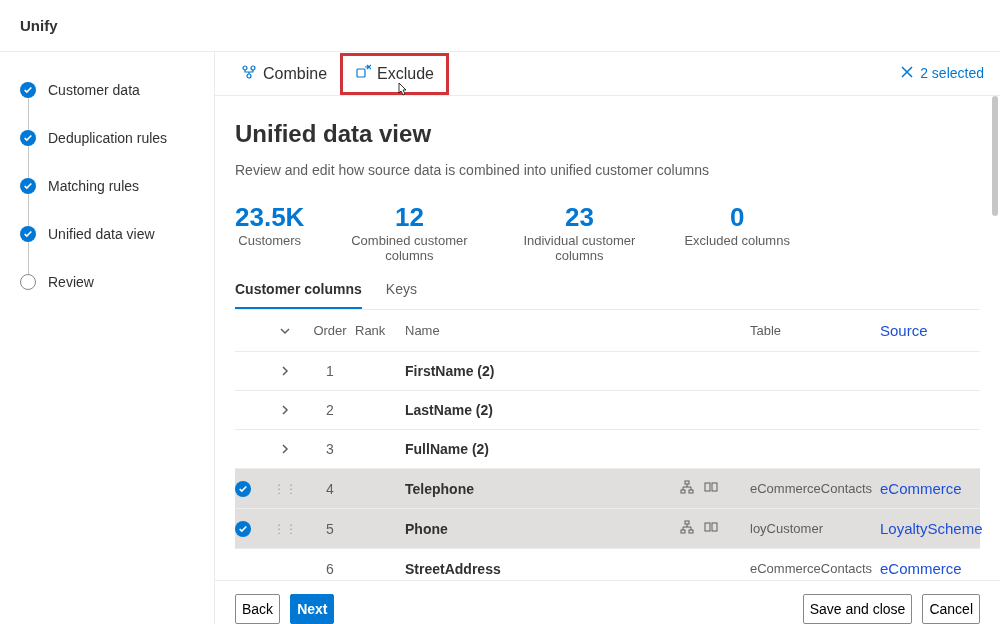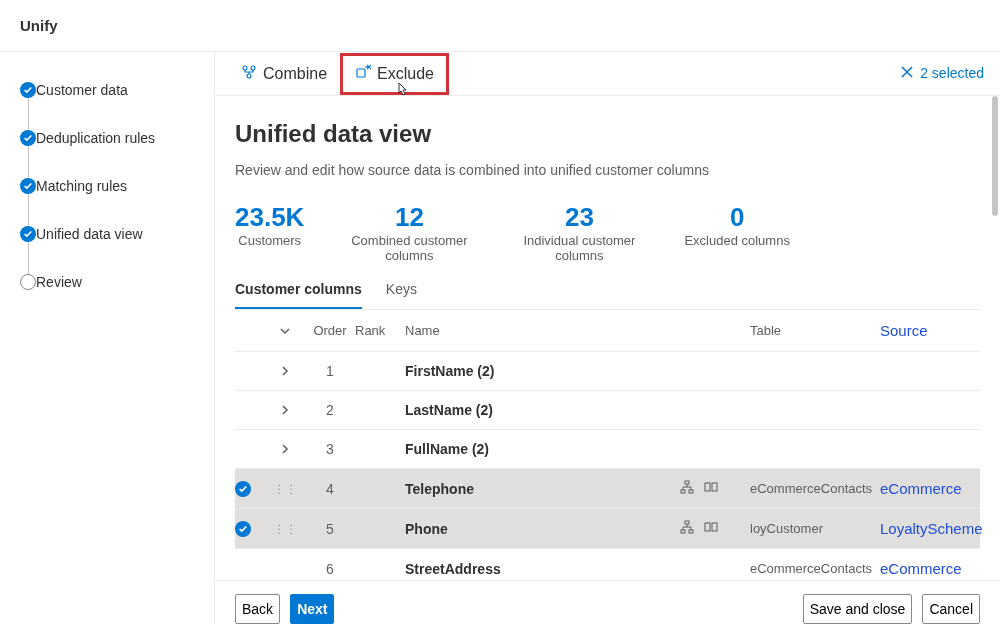--- a/index.html
+++ b/index.html
@@ -3,21 +3,21 @@
 <meta charset="utf-8">
 <style>
   * { box-sizing: border-box; margin: 0; padding: 0; font-family: "Segoe UI", -apple-system, sans-serif; }
   body { background: #fff; color: #323130; font-size: 14px; width: 1000px; height: 624px; overflow: hidden; position: relative; }
   
   .header { height: 52px; border-bottom: 1px solid #edebe9; display: flex; align-items: center; padding: 0 20px; font-size: 15px; font-weight: 600; color: #323130; }
   
   .body { display: flex; height: calc(624px - 40px); }
   
   .sidebar { width: 215px; padding: 30px 20px; border-right: 1px solid #edebe9; flex-shrink: 0; }
-  .step { display: flex; align-items: flex-start; margin-bottom: 32px; cursor: pointer; position: relative; }
+  .step { display: flex; align-items: flex-start; gap: 12px; margin-bottom: 32px; cursor: pointer; position: relative; }
   .step-dot { width: 16px; height: 16px; border-radius: 50%; display: flex; align-items: center; justify-content: center; flex-shrink: 0; }
   .step-dot.done { background: #0078d4; color: #fff; }
   .step-dot.done svg { width: 10px; height: 10px; }
   .step-dot.pending { border: 1.5px solid #8a8886; background: #fff; }
   .step-label { color: #323130; font-size: 14px; }
   .step-line { position: absolute; left: 7.5px; top: 16px; width: 1px; height: 32px; background: #c8c6c4; }
   
   .main { flex: 1; display: flex; flex-direction: column; position: relative; overflow: hidden; }
   
   .toolbar { height: 44px; border-bottom: 1px solid #edebe9; display: flex; align-items: center; padding: 0 16px; gap: 8px; position: relative; }

